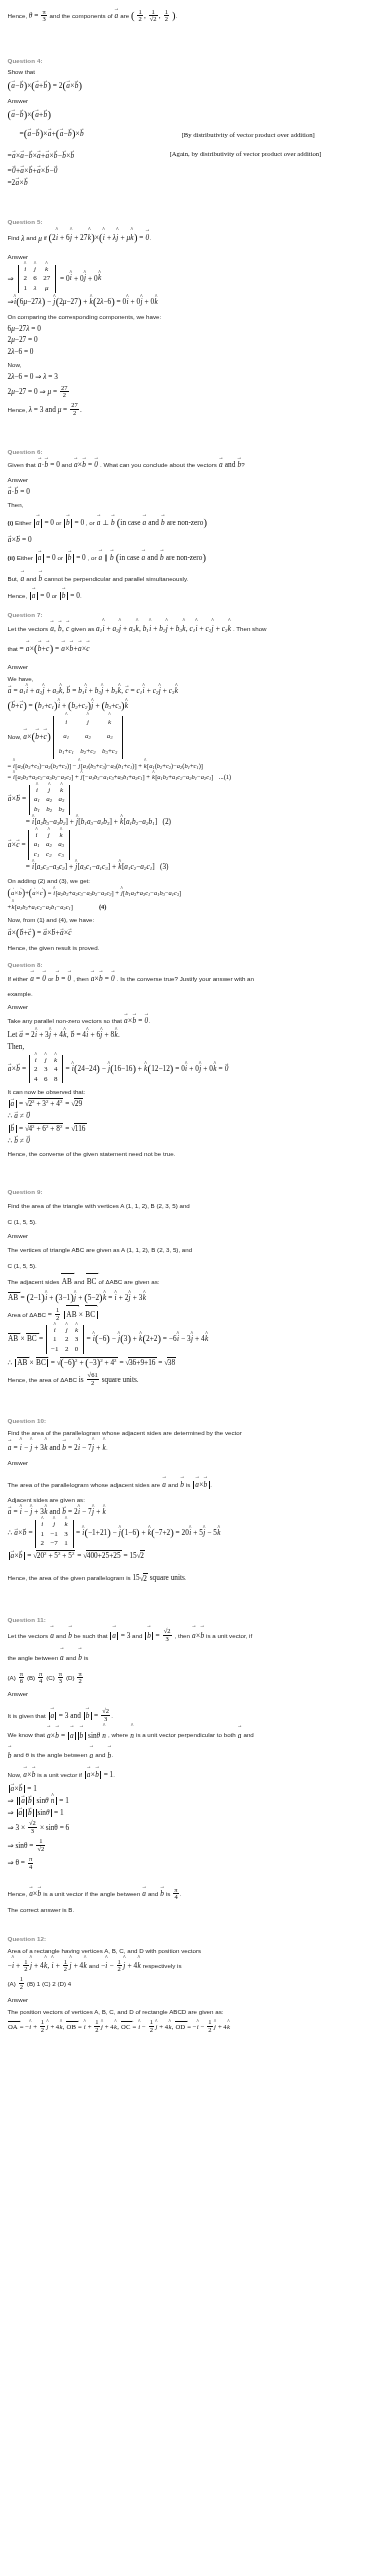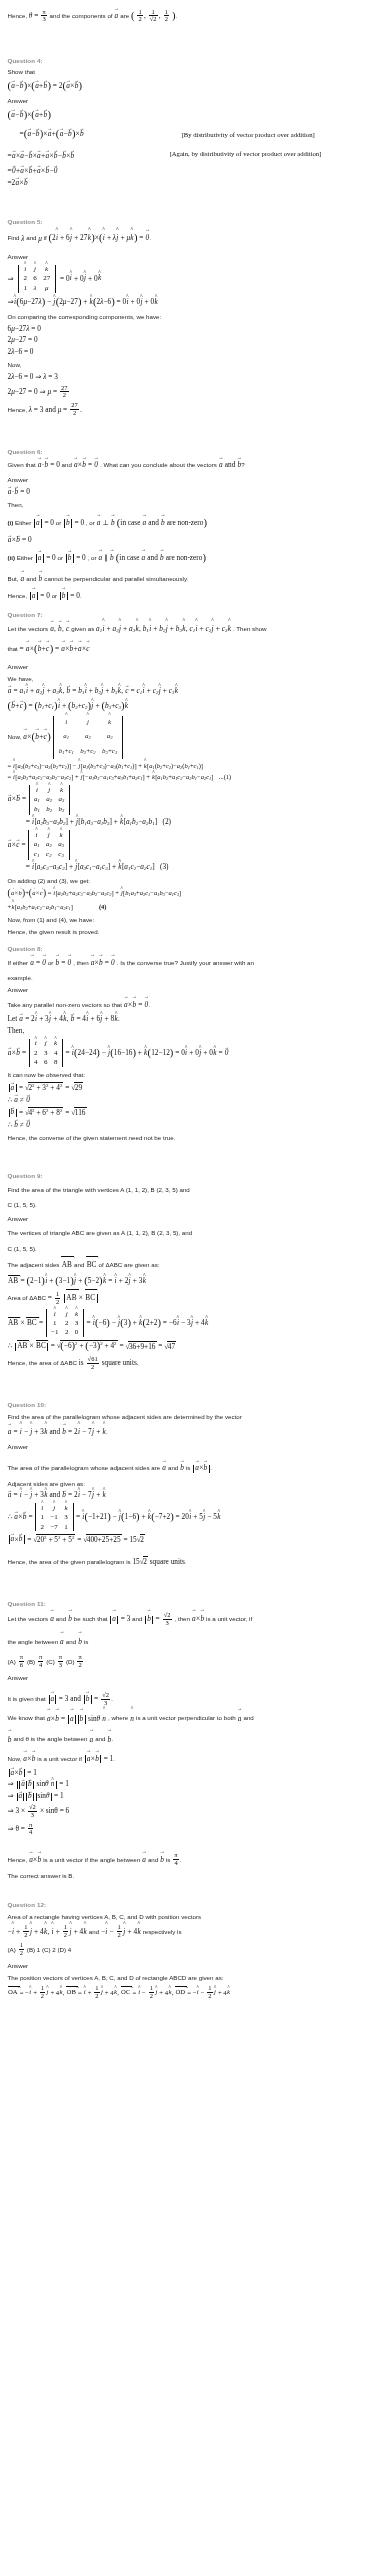--- a/index.html
+++ b/index.html
@@ -407,20 +407,23 @@
     = <span class="hat">i</span>[<span class="it">a</span><span class="sub">2</span><span class="it">c</span><span class="sub">3</span>−<span class="it">a</span><span class="sub">3</span><span class="it">c</span><span class="sub">2</span>] + <span class="hat">j</span>[<span class="it">a</span><span class="sub">3</span><span class="it">c</span><span class="sub">1</span>−<span class="it">a</span><span class="sub">1</span><span class="it">c</span><span class="sub">3</span>] + <span class="hat">k</span>[<span class="it">a</span><span class="sub">1</span><span class="it">c</span><span class="sub">2</span>−<span class="it">a</span><span class="sub">2</span><span class="it">c</span><span class="sub">1</span>]<span class="eqno">(3)</span>
   </div>
   <div class="txt">On adding (2) and (3), we get:</div>
   <div class="mblock" style="font-size:6.5px;">
     <span class="big-par">(</span><span class="vec">a</span>×<span class="vec">b</span><span class="big-par">)</span>+<span class="big-par">(</span><span class="vec">a</span>×<span class="vec">c</span><span class="big-par">)</span> = <span class="hat">i</span>[<span class="it">a</span><span class="sub">2</span><span class="it">b</span><span class="sub">3</span>+<span class="it">a</span><span class="sub">2</span><span class="it">c</span><span class="sub">3</span>−<span class="it">a</span><span class="sub">3</span><span class="it">b</span><span class="sub">2</span>−<span class="it">a</span><span class="sub">3</span><span class="it">c</span><span class="sub">2</span>] + <span class="hat">j</span>[<span class="it">b</span><span class="sub">1</span><span class="it">a</span><span class="sub">3</span>+<span class="it">a</span><span class="sub">3</span><span class="it">c</span><span class="sub">1</span>−<span class="it">a</span><span class="sub">1</span><span class="it">b</span><span class="sub">3</span>−<span class="it">a</span><span class="sub">1</span><span class="it">c</span><span class="sub">3</span>]
   </div>
   <div class="mblock" style="font-size:6.5px;">
     +<span class="hat">k</span>[<span class="it">a</span><span class="sub">1</span><span class="it">b</span><span class="sub">2</span>+<span class="it">a</span><span class="sub">1</span><span class="it">c</span><span class="sub">2</span>−<span class="it">a</span><span class="sub">2</span><span class="it">b</span><span class="sub">1</span>−<span class="it">a</span><span class="sub">2</span><span class="it">c</span><span class="sub">1</span>]<span class="eqno" style="margin-left:26px;font-weight:bold;">(4)</span>
   </div>
   <div class="txt">Now, from (1) and (4), we have:</div>
+  <div class="mblock">
+    <span class="vec">a</span>×<span class="big-par">(</span><span class="vec">b</span>+<span class="vec">c</span><span class="big-par">)</span> = <span class="vec">a</span>×<span class="vec">b</span>+<span class="vec">a</span>×<span class="vec">c</span>
+  </div>
   <div class="txt">Hence, the given result is proved.</div>
 
   <div class="qhead">Question 8:</div>
   <div class="mixed">
     <span>If either</span>
     <span class="m"><span class="vec">a</span> = <span class="vec">0</span></span>
     <span>or</span>
     <span class="m"><span class="vec">b</span> = <span class="vec">0</span></span>
     <span>, then</span>
     <span class="m"><span class="vec">a</span>×<span class="vec">b</span> = <span class="vec">0</span></span>
@@ -527,21 +530,21 @@
       </tbody>
         </table>
       <span class="bar"></span>
     </span>
     <span class="m">= <span class="hat">i</span><span class="big-par">(</span>−6<span class="big-par">)</span> − <span class="hat">j</span><span class="big-par">(</span>3<span class="big-par">)</span> + <span class="hat">k</span><span class="big-par">(</span>2+2<span class="big-par">)</span> = −6<span class="hat">i</span> − 3<span class="hat">j</span> + 4<span class="hat">k</span></span>
   </div>
   <div class="mblock">
     ∴ <span class="absbar"></span><span class="ovl">AB</span> × <span class="ovl">BC</span><span class="absbar"></span> =
     <span class="sqrt"><span class="rad">√</span><span class="rgd"><span class="big-par">(</span>−6<span class="big-par">)</span><span class="sup">2</span> + <span class="big-par">(</span>−3<span class="big-par">)</span><span class="sup">2</span> + 4<span class="sup">2</span></span></span>
     = <span class="sqrt"><span class="rad">√</span><span class="rgd">36+9+16</span></span>
-    = <span class="sqrt"><span class="rad">√</span><span class="rgd">47</span></span>
+    = <span class="sqrt"><span class="rad">√</span><span class="rgd">38</span></span>
   </div>
   <div class="mixed">
     <span>Hence, the area of ΔABC</span>
     <span class="m">
       <span>is</span>
       <span class="frac"><span class="num">√61</span><span class="den">2</span></span>
       <span>square units.</span>
     </span>
   </div>
 
@@ -682,20 +685,24 @@
   </div>
   <div class="mblock"><span class="absbar"></span><span class="vec">a</span>×<span class="vec">b</span><span class="absbar"></span> = 1</div>
   <div class="mblock">⇒ <span class="absbar"></span><span class="absbar"></span><span class="vec">a</span><span class="absbar"></span><span class="vec">b</span><span class="absbar"></span> sin<span class="it">θ</span> <span class="hat">n</span><span class="absbar"></span> = 1</div>
   <div class="mblock">⇒ <span class="absbar"></span><span class="vec">a</span><span class="absbar"></span><span class="absbar"></span><span class="vec">b</span><span class="absbar"></span><span class="absbar"></span>sin<span class="it">θ</span><span class="absbar"></span> = 1</div>
   <div class="mblock">
     <span>⇒ 3 ×</span>
     <span class="frac"><span class="num">√2</span><span class="den">3</span></span>
     <span>× sinθ = 6</span>
   </div>
   <div class="mblock">
+    <span>⇒ sinθ =</span>
+    <span class="frac"><span class="num">1</span><span class="den">√2</span></span>
+  </div>
+  <div class="mblock">
     <span>⇒ θ =</span>
     <span class="frac"><span class="num">π</span><span class="den">4</span></span>
   </div>
   <div class="spacer-md"></div>
   <div class="mixed">
     <span>Hence,</span>
     <span class="m"><span class="vec">a</span>×<span class="vec">b</span></span>
     <span>is a unit vector if the angle between</span>
     <span class="m vec">a</span>
     <span>and</span>

